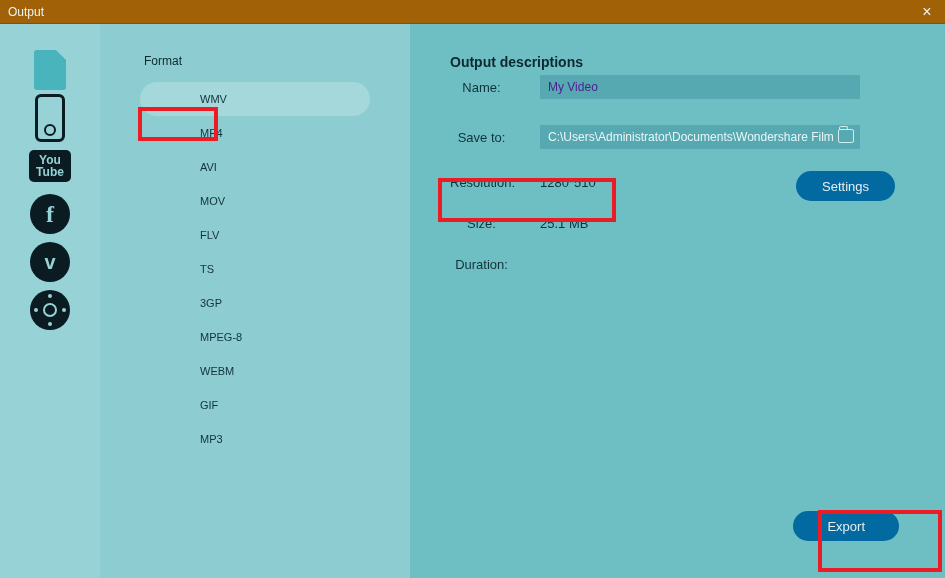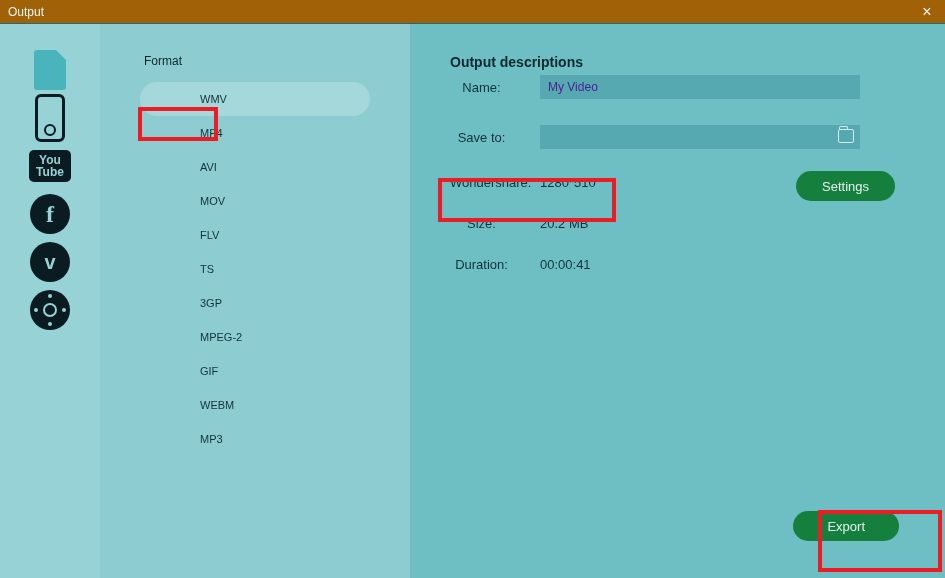--- a/index.html
+++ b/index.html
@@ -55,21 +55,21 @@
   .field {
     background:#57a9b1; height:24px; display:flex; align-items:center;
     padding:0 8px; font-size:12px; color:#4c1d95; position:relative; width:320px;
   }
   .field.save { color:#e9f6f7; }
   .folder-ic { position:absolute; right:6px; top:4px; width:16px; height:14px;
     border:1px solid #cfeef0; border-radius:2px; }
   .folder-ic:before { content:""; position:absolute; top:-4px; left:0; width:7px; height:3px;
     border:1px solid #cfeef0; border-bottom:none; border-radius:2px 2px 0 0; }
   .btn {
-    background:#15803d; color:#e6eef0; font-size:13px; border:none;
+    background:#0369a1; color:#e6eef0; font-size:13px; border:none;
     height:30px; padding:0 26px; border-radius:15px; cursor:pointer;
   }
   .settings-row { position:relative; }
   .settings-btn { position:absolute; right:10px; top:-4px; }
   .export-btn { position:absolute; right:46px; bottom:37px; padding:0 34px; }
 
   
   .hl { position:absolute; border:4px solid #ec1c24; pointer-events:none; }
   .hl-mp4  { left:138px; top:107px; width:80px; height:34px; }
   .hl-res  { left:438px; top:178px; width:178px; height:44px; }
@@ -117,62 +117,62 @@
     <div class="formats">
       <h3>Format</h3>
       <div id="fmt-list">
           <div class="fmt-item selected">WMV</div>
           <div class="fmt-item">MP4</div>
           <div class="fmt-item">AVI</div>
           <div class="fmt-item">MOV</div>
           <div class="fmt-item">FLV</div>
           <div class="fmt-item">TS</div>
           <div class="fmt-item">3GP</div>
-          <div class="fmt-item">MPEG-2</div>
+          <div class="fmt-item">MPEG-8</div>
+          <div class="fmt-item">WEBM</div>
           <div class="fmt-item">GIF</div>
-          <div class="fmt-item">WEBM</div>
           <div class="fmt-item">MP3</div>
         </div>
     </div>
 
     <div class="details">
       <h3>Output descriptions</h3>
 
       <div class="row">
         <div class="lbl">Name:</div>
         <div class="val">
           <div class="field">
             <span>My Video</span>
           </div>
         </div>
       </div>
 
       <div class="row">
         <div class="lbl">Save to:</div>
         <div class="val">
           <div class="field save">
+            <span>C:\Users\Administrator\Documents\Wondershare Film</span>
             <span class="folder-ic"></span>
           </div>
         </div>
       </div>
 
       <div class="row settings-row">
-        <div class="lbl">Wondershare:</div>
+        <div class="lbl">Resolution:</div>
         <div class="val">1280*510</div>
         <button class="btn settings-btn">Settings</button>
       </div>
 
       <div class="row">
         <div class="lbl">Size:</div>
-        <div class="val">20.2 MB</div>
+        <div class="val">25.1 MB</div>
       </div>
 
       <div class="row">
         <div class="lbl">Duration:</div>
-        <div class="val">00:00:41</div>
       </div>
 
       <button class="btn export-btn">Export</button>
     </div>
 
   </div>
 
   <div class="hl hl-mp4"></div>
   <div class="hl hl-res"></div>
   <div class="hl hl-exp"></div>

